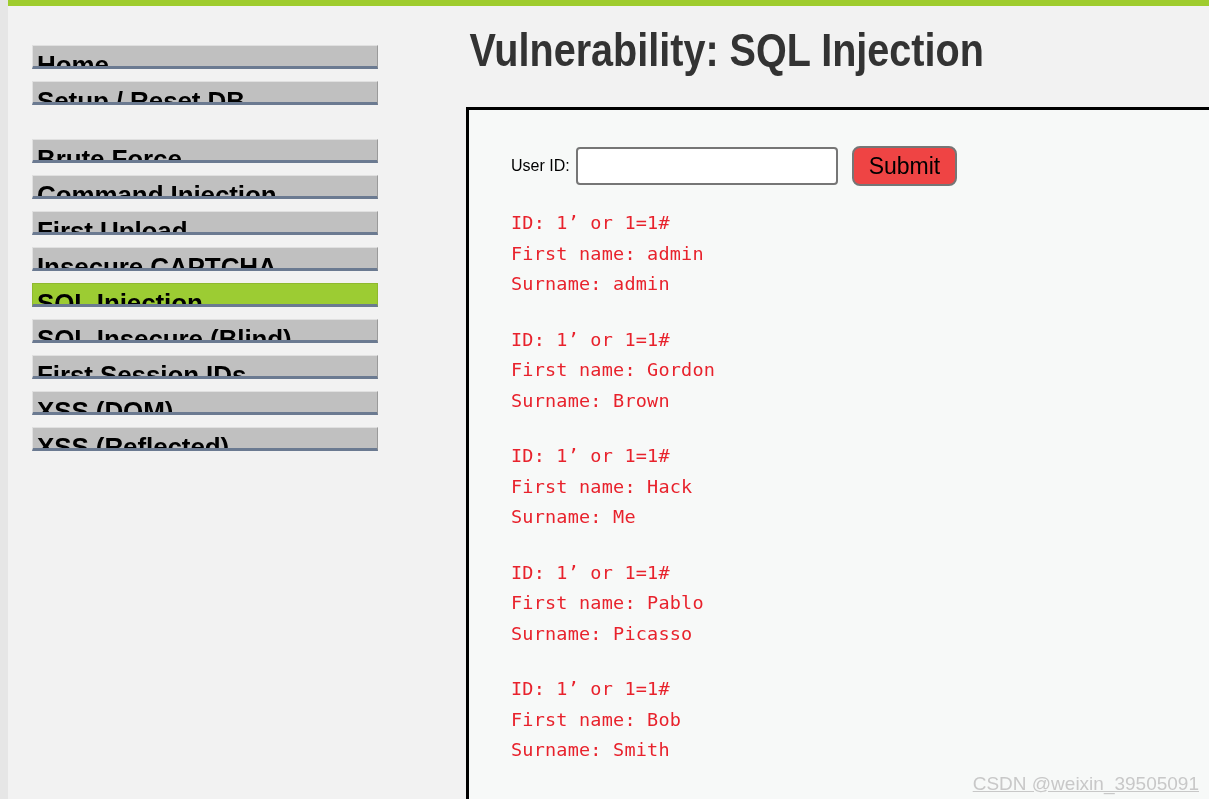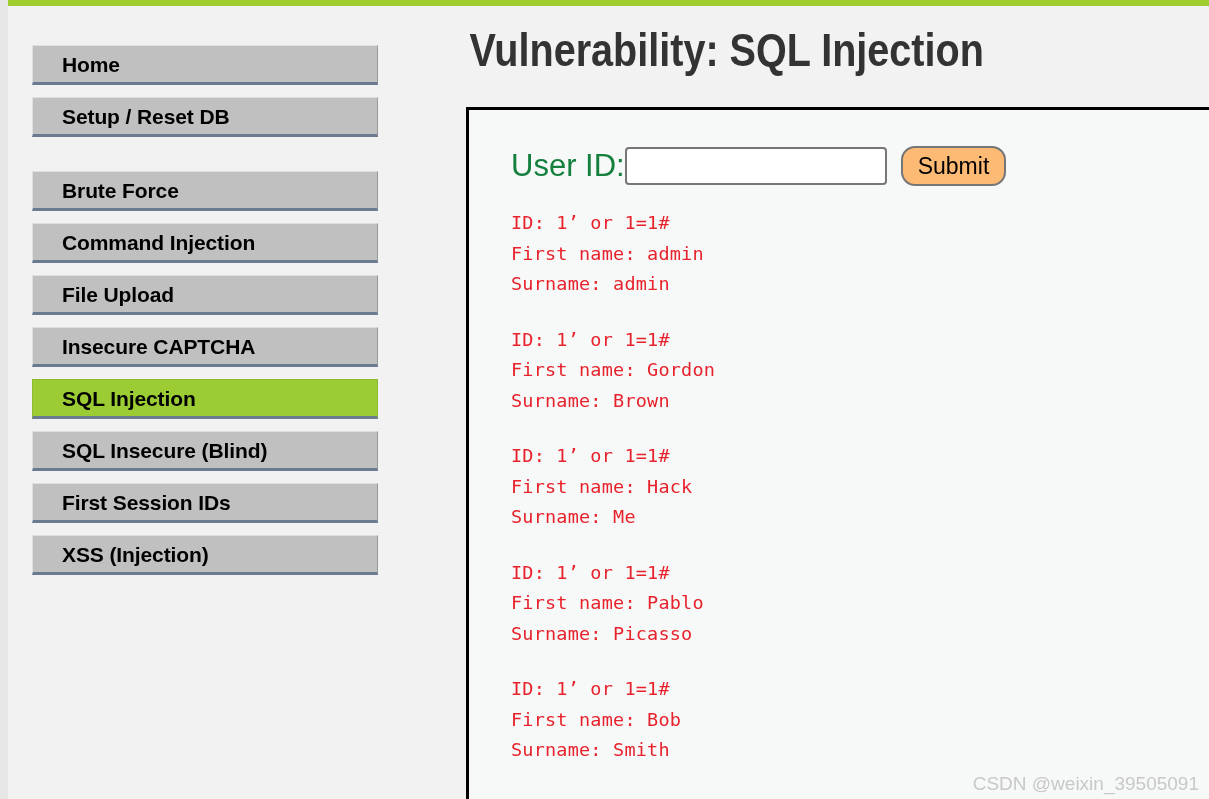--- a/index.html
+++ b/index.html
@@ -44,31 +44,31 @@
     width: 346px;
   }
 
   .nav-group { margin-bottom: 34px; }
   .nav-group:last-child { margin-bottom: 0; }
 
   .nav-item {
     display: block;
     box-sizing: border-box;
     width: 346px;
-    height: 40px;
+    height: 24px;
     line-height: 38px;
     margin-bottom: 12px;
-    padding-left: 29px;
+    padding-left: 4px;
     background: #c0c0c0;
     border-top: 1px solid #e0e0e0;
     border-left: 1px solid #e0e0e0;
     border-right: 1px solid #9a9a9a;
     border-bottom: 3px solid #6b7a91;
     color: #000000;
-    font-size: 21px;
+    font-size: 26px;
     font-weight: bold;
     letter-spacing: -0.1px;
     text-decoration: none;
     cursor: pointer;
     white-space: nowrap;
     overflow: hidden;
   }
   .nav-item:last-child { margin-bottom: 0; }
 
   .nav-item.active {
@@ -120,22 +120,23 @@
   }
 
   
   #form-row {
     display: flex;
     align-items: center;
     margin-bottom: 22px;
   }
 
   #userid-label {
-    font-size: 31px;
-    color: #15803d;
+    font-size: 16px;
+    color: #000000;
+    margin-right: 6px;
     white-space: nowrap;
   }
 
   #userid-input {
     box-sizing: border-box;
     width: 262px;
     height: 38px;
     padding: 2px 6px;
     font-size: 18px;
     font-family: "Liberation Sans", sans-serif;
@@ -147,23 +148,23 @@
   }
 
   #submit-button {
     box-sizing: border-box;
     margin-left: 14px;
     height: 40px;
     padding: 0 15px;
     font-size: 23px;
     font-family: "Liberation Sans", sans-serif;
     color: #000000;
-    background: #fdba74;
+    background: #ef4444;
     border: 2px solid #767676;
-    border-radius: 14px;
+    border-radius: 8px;
     cursor: pointer;
     line-height: 1;
   }
 
   
   #results {
     margin-top: 4px;
     font-family: "DejaVu Sans Mono", "Liberation Mono", monospace;
     font-size: 18.5px;
     line-height: 30.5px;
@@ -177,43 +178,45 @@
   
   #watermark {
     position: absolute;
     right: 10px;
     bottom: 4px;
     font-size: 19px;
     color: #c8c8c8;
     font-family: "Liberation Sans", sans-serif;
     white-space: nowrap;
     z-index: 5;
+    text-decoration: underline;
   }
 </style>
 </head>
 <body>
 
 <div id="page">
 
   <div id="top-green-bar"></div>
 
   <nav id="sidebar">
       <div class="nav-group">
         <a class="nav-item" href="#">Home</a>
         <a class="nav-item" href="#">Setup / Reset DB</a>
       </div>
       <div class="nav-group">
         <a class="nav-item" href="#">Brute Force</a>
         <a class="nav-item" href="#">Command Injection</a>
-        <a class="nav-item" href="#">File Upload</a>
+        <a class="nav-item" href="#">First Upload</a>
         <a class="nav-item" href="#">Insecure CAPTCHA</a>
         <a class="nav-item active" href="#">SQL Injection</a>
         <a class="nav-item" href="#">SQL Insecure (Blind)</a>
         <a class="nav-item" href="#">First Session IDs</a>
-        <a class="nav-item" href="#">XSS (Injection)</a>
+        <a class="nav-item" href="#">XSS (DOM)</a>
+        <a class="nav-item" href="#">XSS (Reflected)</a>
       </div>
     </nav>
 
   <div id="main">
     <h1 id="page-title">Vulnerability: SQL Injection</h1>
 
     <div id="content-box">
       <div id="vuln-pane">
 
         <form id="form-row">

